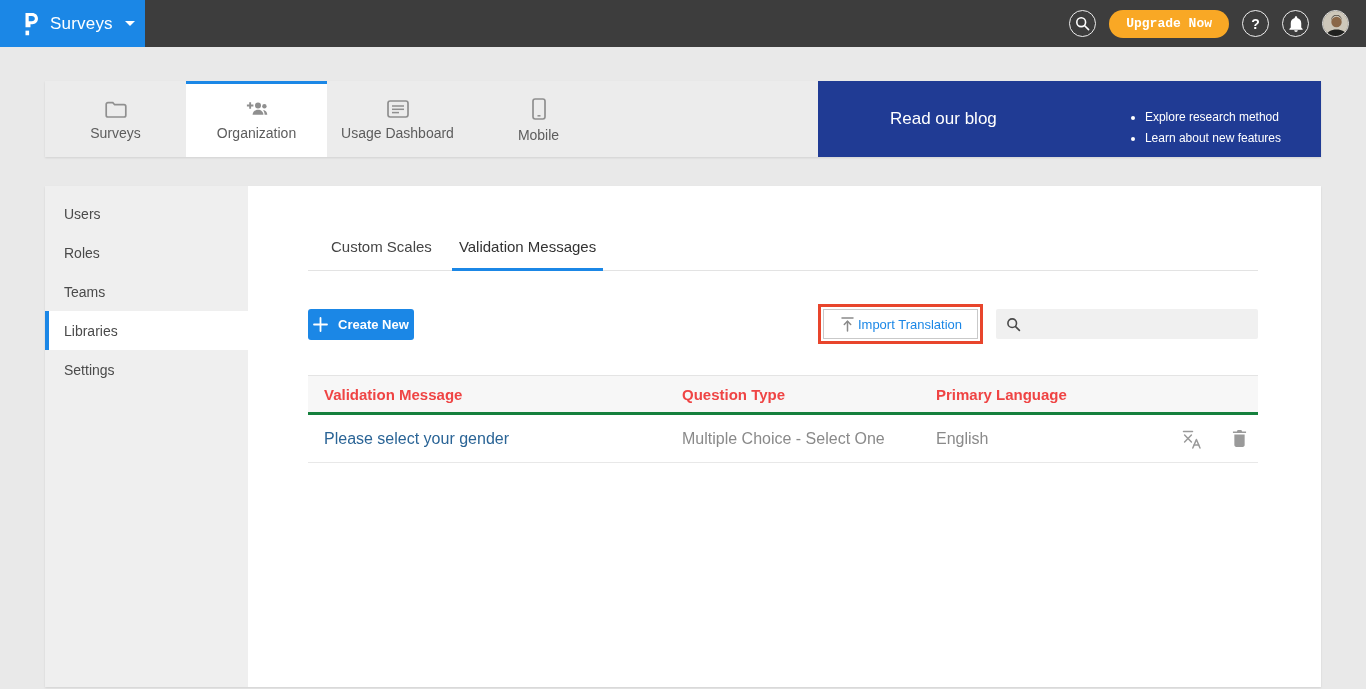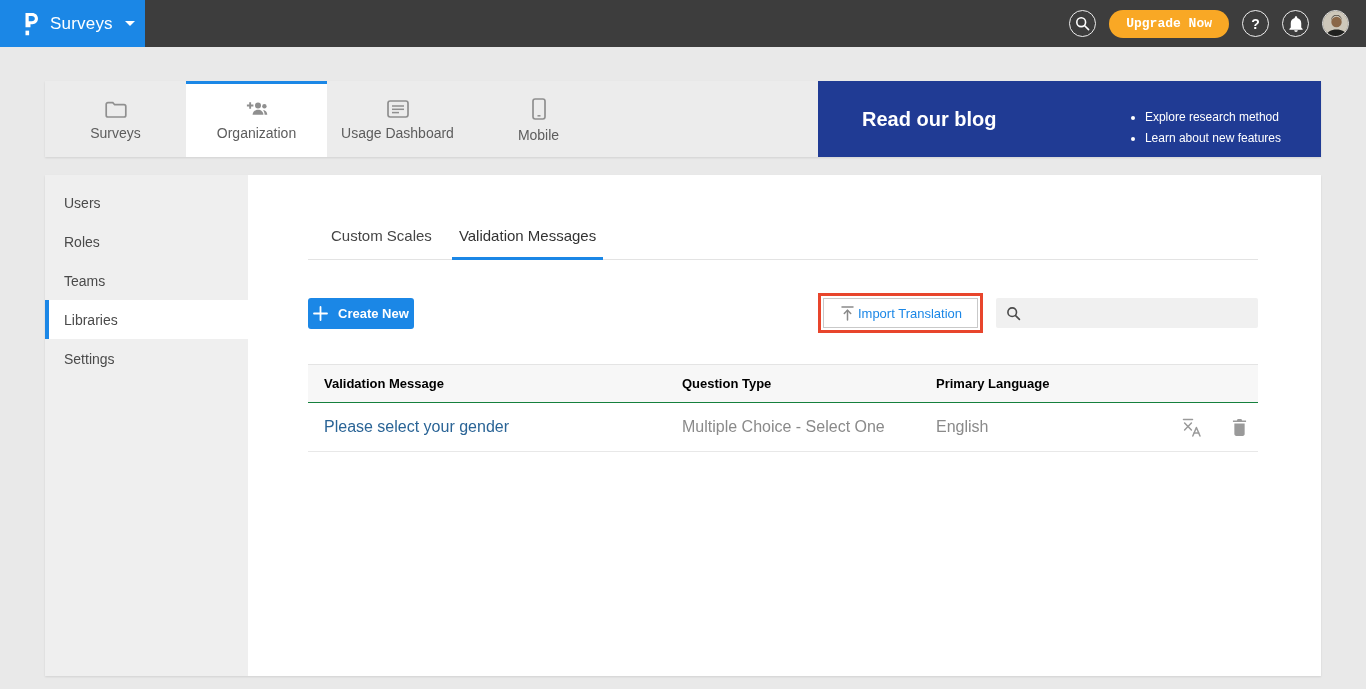--- a/index.html
+++ b/index.html
@@ -38,25 +38,25 @@
   
   .nav-row { margin-top:34px; height:76px; display:flex; box-shadow:0 1px 2px rgba(0,0,0,.10); }
   .nav-tabs { width:773px; background:#ececec; display:flex; }
   .nav-tab {
     width:141px; display:flex; flex-direction:column; align-items:center; justify-content:center;
     gap:7px; border-top:3px solid transparent; cursor:pointer;
   }
   .nav-tab.active { background:#fff; border-top-color:#1b87e6; }
   .nav-tab .label { font-size:14px; color:#5d5d5d; }
   .banner { flex:1; background:#203b94; color:#fff; display:flex; align-items:center; cursor:pointer; }
-  .banner-title { margin-left:44px; font-size:20px;font-weight:bold; }
+  .banner-title { margin-left:72px; font-size:17px; }
   .banner-bullets { list-style:disc; margin:17px 40px 0 auto; padding-left:16px; font-size:12px; line-height:21px; }
 
   
-  .main-card { margin-top:18px; height:501px; background:#fff; display:flex; box-shadow:0 1px 2px rgba(0,0,0,.10); }
+  .main-card { margin-top:29px; height:501px; background:#fff; display:flex; box-shadow:0 1px 2px rgba(0,0,0,.10); }
   .sidebar { width:203px; background:#efefef; padding-top:8px; flex:0 0 auto; }
   .side-item {
     height:39px; display:flex; align-items:center; padding-left:15px;
     font-size:14px; color:#4a4a4a; border-left:4px solid transparent; cursor:pointer;
   }
   .side-item.active { background:#fff; border-left-color:#1b87e6; }
 
   .content { flex:1; padding:0 63px 0 60px; min-width:0; }
 
   .content-tabs { margin-top:52px; border-bottom:1px solid #e3e3e3; display:flex; padding-left:16px; }
@@ -74,22 +74,22 @@
   .import-btn {
     background:#fff; border:1px solid #c9c9c9; height:30px; padding:0 15px;
     display:flex; align-items:center; gap:2px; color:#1b87e6;
     font-family:inherit; font-size:13px; cursor:pointer;
   }
   .search-box { width:262px; height:30px; background:#f0f0f0; border-radius:2px; display:flex; align-items:center; padding-left:10px; }
   .search-box input { border:none; background:transparent; outline:none; font-family:inherit; font-size:13px; flex:1; color:#444; min-width:0; }
 
   table.vm-table { margin-top:31px; width:100%; border-collapse:collapse; table-layout:fixed; }
   .vm-table thead th {
-    background:#f7f7f7; border-top:1px solid #e4e4e4; border-bottom:1px solid #15803d;
-    height:38px; font-size:13px; color:#000000; text-align:left; font-weight:bold; padding:0 0 0 16px;
+    background:#f7f7f7; border-top:1px solid #e4e4e4; border-bottom:3px solid #15803d;
+    height:38px; font-size:15px; color:#ef4444; text-align:left; font-weight:bold; padding:0 0 0 16px;
   }
   .vm-table tbody td { height:49px; border-bottom:1px solid #e8e8e8; font-size:16px; padding:0 0 0 16px; }
   .msg-link { color:#2a6496; text-decoration:none; cursor:pointer; }
   .gray-text { color:#8a8a8a; }
   .actions-cell { text-align:right; padding-right:24px !important; white-space:nowrap; }
   .row-icon { display:inline-flex; vertical-align:middle; cursor:pointer; }
   .row-icon + .row-icon { margin-left:27px; }
 </style>
 </head>
 <body>

